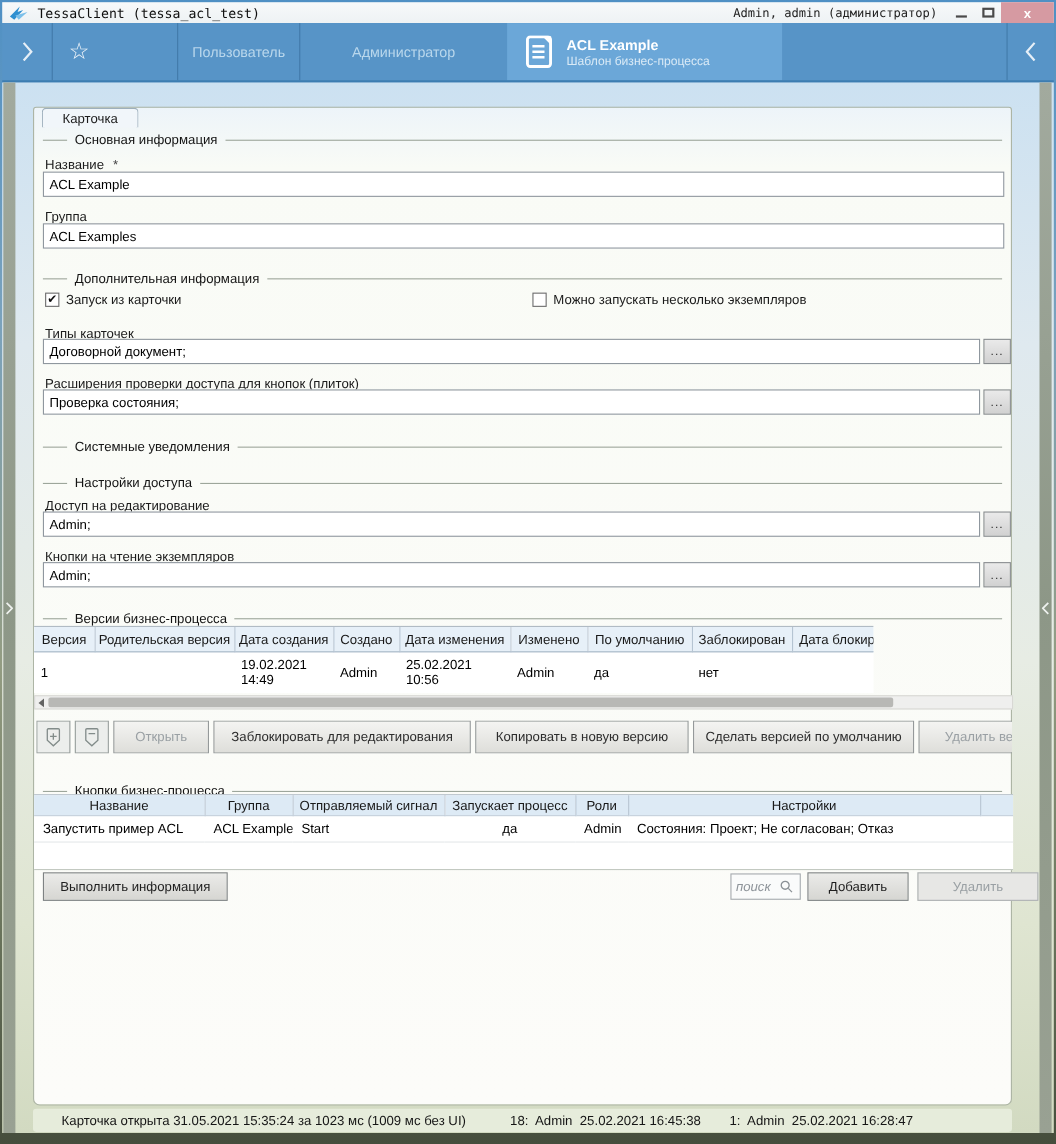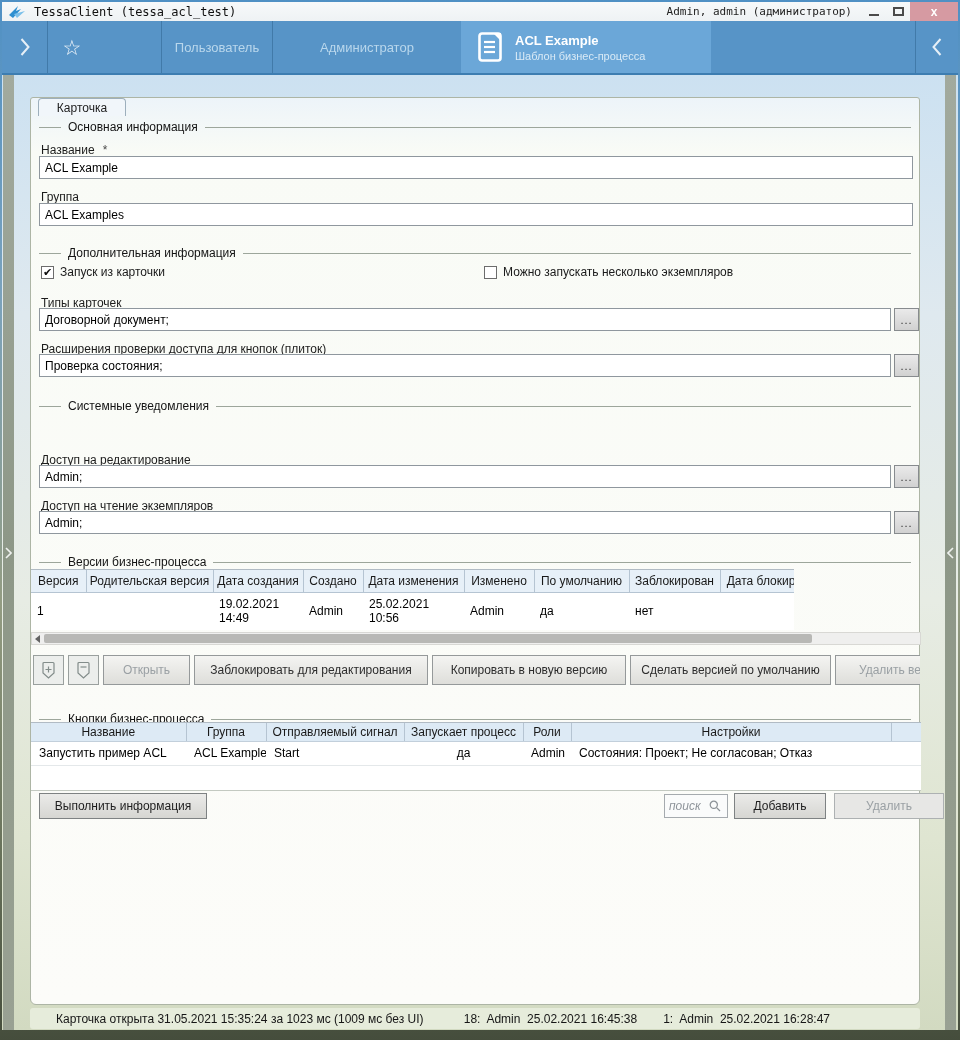--- a/index.html
+++ b/index.html
@@ -238,26 +238,29 @@
       <div class="finput w-short" style="top:210px">Договорной документ;</div>
       <div class="dots" style="top:210px">...</div>
 
       <div class="flabel" style="top:244px">Расширения проверки доступа для кнопок (плиток)</div>
       <div class="finput w-short" style="top:256px">Проверка состояния;</div>
       <div class="dots" style="top:256px">...</div>
 
       <div class="ghead" style="top:301px">
           <span>Системные уведомления</span>
         </div>
+      <div class="ghead" style="top:334px">
+          <span>Настройки доступа</span>
+        </div>
 
       <div class="flabel" style="top:355px">Доступ на редактирование</div>
       <div class="finput w-short" style="top:367px">Admin;</div>
       <div class="dots" style="top:367px">...</div>
 
-      <div class="flabel" style="top:401px">Доступ на чтение экземпляров</div>
+      <div class="flabel" style="top:401px">Кнопки на чтение экземпляров</div>
       <div class="finput w-short" style="top:413px">Admin;</div>
       <div class="dots" style="top:413px">...</div>
 
       <div class="ghead" style="top:457px">
           <span>Версии бизнес-процесса</span>
         </div>
 
       <div class="vwrap">
         <table class="vt">
           <colgroup>

